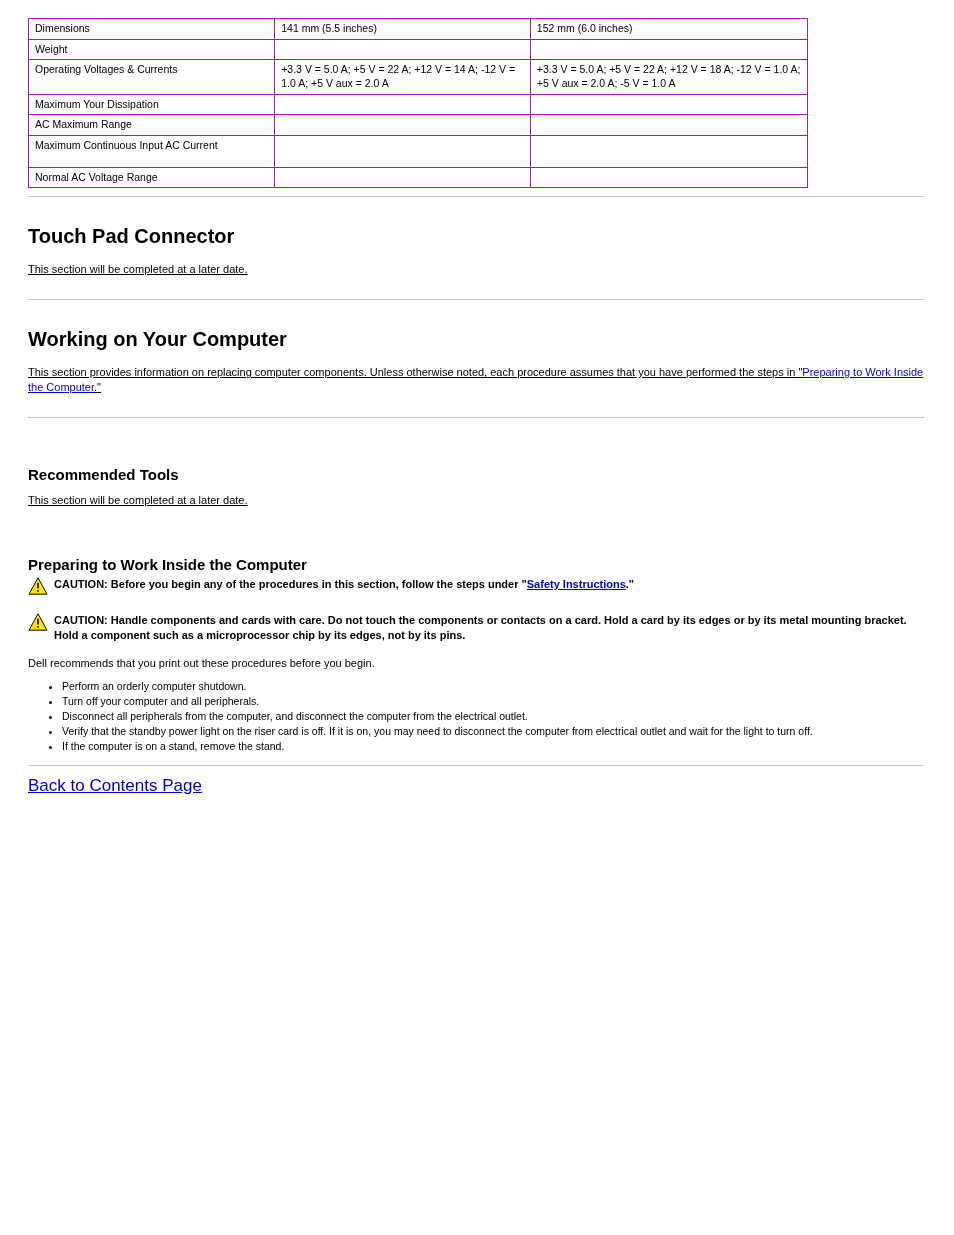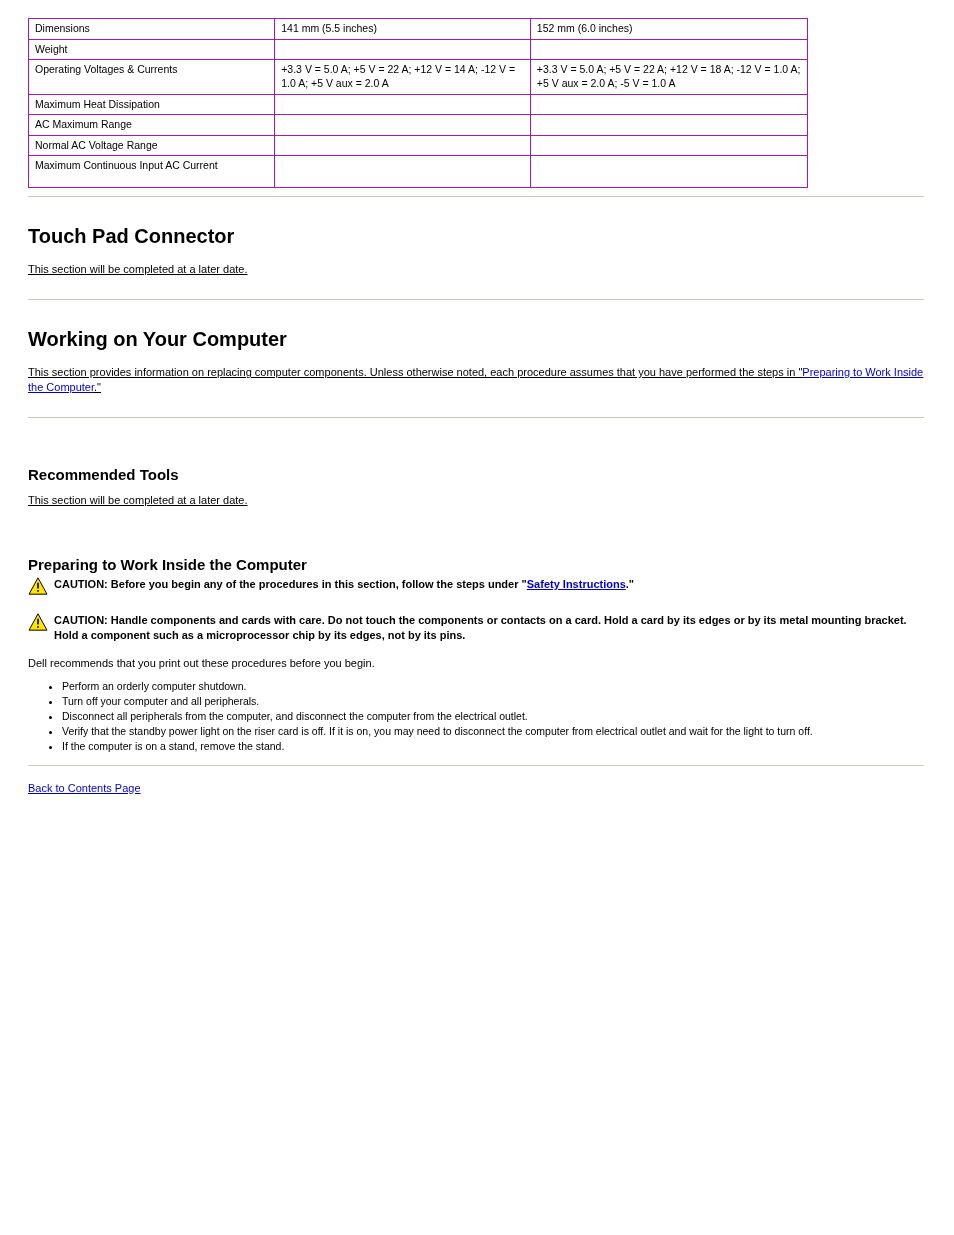--- a/index.html
+++ b/index.html
@@ -71,22 +71,22 @@
     margin-bottom: 10px;
   }
   ul.items {
     list-style: disc;
     margin-left: 34px;
     font-size: 10.5px;
     line-height: 1.45;
   }
   .back-link {
     display: inline-block;
-    margin-top: 16px;
-    font-size: 11px;
+    margin-top: 10px;
+    font-size: 17px;
     text-align: center;
   }
 </style>
 </head>
 <body>
 
 
 
 
 <table class="spec">
@@ -100,36 +100,36 @@
       <td class="c1">Weight</td>
       <td class="c2"></td>
       <td class="c3"></td>
     </tr>
     <tr>
       <td class="c1">Operating Voltages &amp; Currents</td>
       <td class="c2">+3.3 V = 5.0 A; +5 V = 22 A; +12 V = 14 A; -12 V = 1.0 A; +5 V aux = 2.0 A</td>
       <td class="c3">+3.3 V = 5.0 A; +5 V = 22 A; +12 V = 18 A; -12 V = 1.0 A; +5 V aux = 2.0 A; -5 V = 1.0 A</td>
     </tr>
     <tr>
-      <td class="c1">Maximum Heat Dissipation</td>
+      <td class="c1">Maximum Your Dissipation</td>
       <td class="c2"></td>
       <td class="c3"></td>
     </tr>
     <tr>
       <td class="c1">AC Maximum Range</td>
       <td class="c2"></td>
       <td class="c3"></td>
     </tr>
     <tr>
-      <td class="c1">Normal AC Voltage Range</td>
+      <td class="c1" style="height:32px">Maximum Continuous Input  AC Current</td>
       <td class="c2"></td>
       <td class="c3"></td>
     </tr>
     <tr>
-      <td class="c1" style="height:32px">Maximum Continuous Input  AC Current</td>
+      <td class="c1">Normal AC Voltage Range</td>
       <td class="c2"></td>
       <td class="c3"></td>
     </tr>
   </tbody>
 </table>
 
 <hr class="rule">
 
 
 <h2 class="section">Touch Pad Connector</h2>

